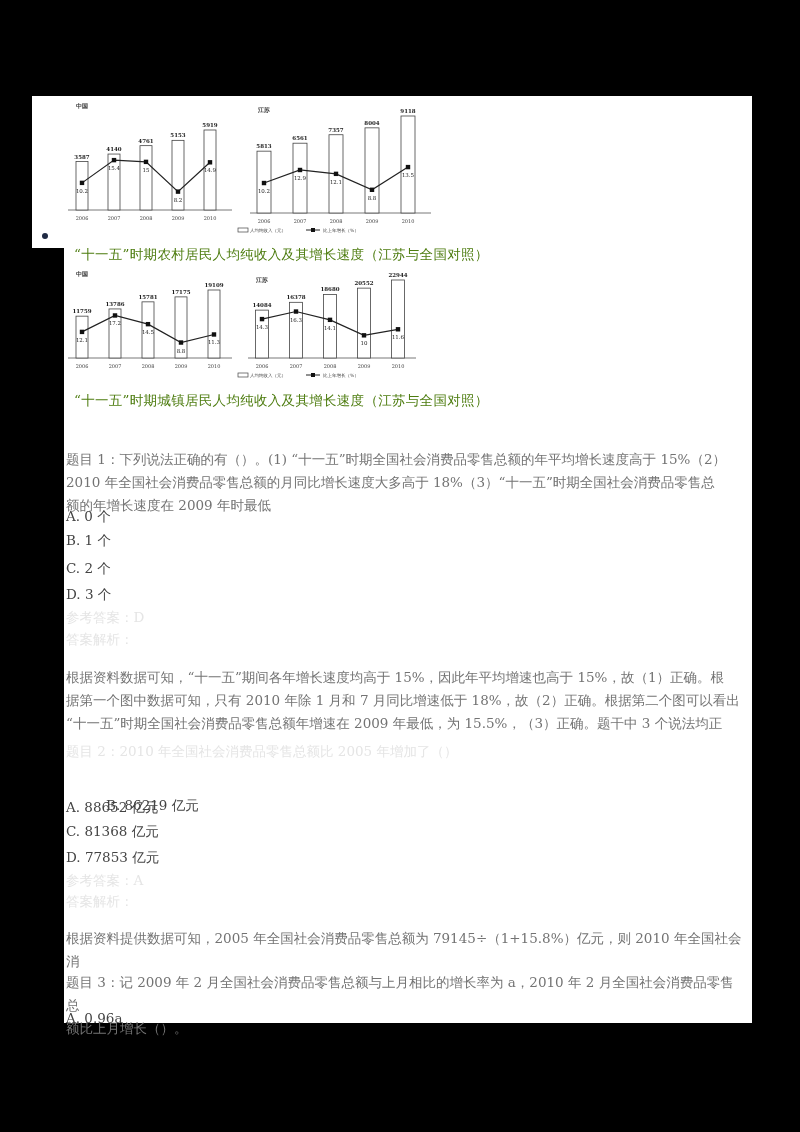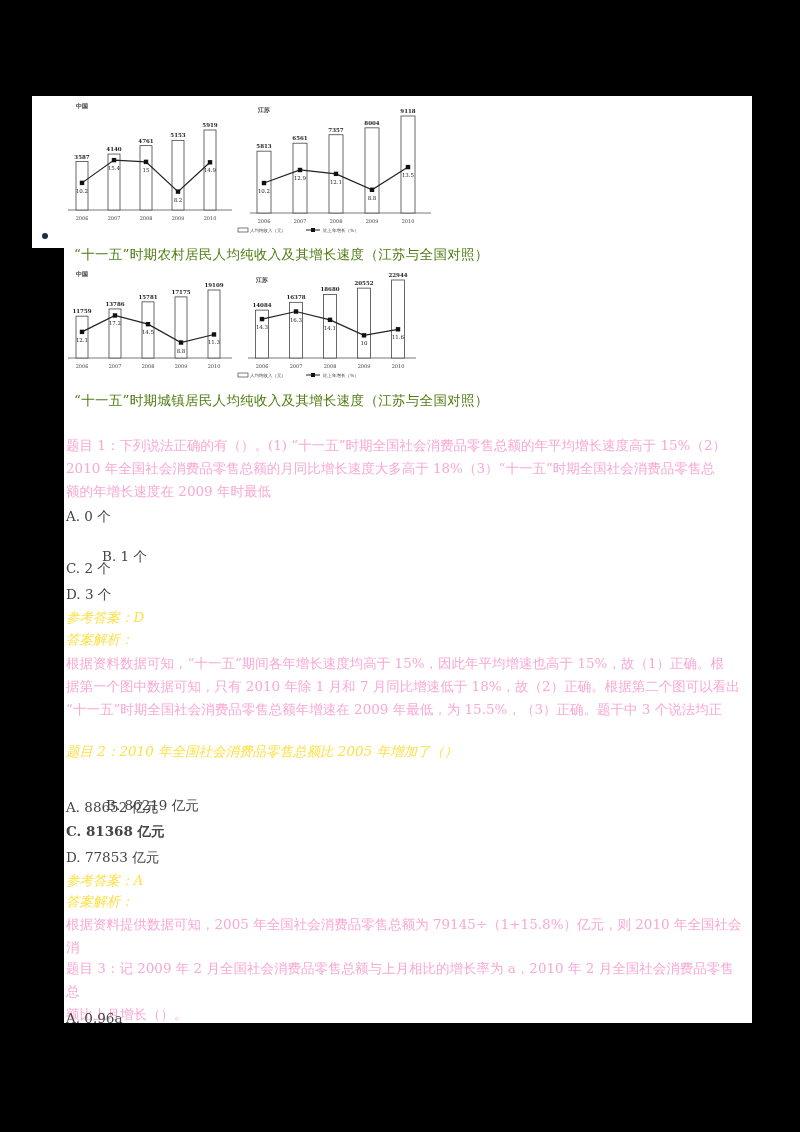--- a/index.html
+++ b/index.html
@@ -4,23 +4,23 @@
 <style>
   html,body{margin:0;padding:0;}
   body{width:800px;height:1132px;background:#000;position:relative;overflow:hidden;
        font-family:"DejaVu Serif","Liberation Serif",serif;color:#333;}
   .page-top{position:absolute;left:32px;top:96px;width:720px;height:152px;background:#fff;}
   .page-main{position:absolute;left:64px;top:248px;width:688px;height:775px;background:#fff;}
   .bullet{position:absolute;left:42px;top:233px;width:6px;height:6px;border-radius:50%;background:#1f2a44;}
   .chart{position:absolute;}
   .chart svg{display:block;}
   .caption{position:absolute;left:74px;font-size:13.5px;color:#4d7c0f;letter-spacing:0.3px;white-space:nowrap;}
-  .text{position:absolute;left:66px;width:680px;font-size:13.5px;line-height:23px;color:#f9a8d4;}
+  .text{position:absolute;left:66px;width:680px;font-size:13.5px;line-height:23px;color:#737373;margin-top:14px;}
   .opt{position:absolute;left:66px;font-size:13.5px;color:#444;white-space:nowrap;text-align:right;}
-  .lbl{position:absolute;left:66px;font-size:13.5px;color:#fde047;white-space:nowrap;font-style:italic;}
+  .lbl{position:absolute;left:66px;font-size:13.5px;color:#e5e5e5;white-space:nowrap;}
   .svgtxt{font-family:"DejaVu Serif","Liberation Serif",serif;}
 </style>
 </head>
 <body>
 
 <div class="page-top"></div>
 <div class="page-main"></div>
 <div class="bullet"></div>
 
 <div class="chart" style="left:60px;top:98px;">
@@ -167,35 +167,35 @@
 
 <div class="caption" style="top:246px;">“十一五”时期农村居民人均纯收入及其增长速度（江苏与全国对照）</div>
 <div class="caption" style="top:392px;">“十一五”时期城镇居民人均纯收入及其增长速度（江苏与全国对照）</div>
 
 <div class="text" style="top:434px;">
   <div>题目 1：下列说法正确的有（）。(1) “十一五”时期全国社会消费品零售总额的年平均增长速度高于 15%（2）</div>
   <div>2010 年全国社会消费品零售总额的月同比增长速度大多高于 18%（3）“十一五”时期全国社会消费品零售总</div>
   <div>额的年增长速度在 2009 年时最低</div>
 </div>
 <div class="opt" style="top:508px;">A. 0 个</div>
-<div class="opt" style="top:548px;margin-left:36px;">B. 1 个</div>
+<div class="opt" style="top:532px;">B. 1 个</div>
 <div class="opt" style="top:560px;">C. 2 个</div>
 <div class="opt" style="top:586px;">D. 3 个</div>
 <div class="lbl" style="top:609px;">参考答案：D</div>
 <div class="lbl" style="top:631px;">答案解析：</div>
 <div class="text" style="top:652px;">
   <div>根据资料数据可知，“十一五”期间各年增长速度均高于 15%，因此年平均增速也高于 15%，故（1）正确。根</div>
   <div>据第一个图中数据可知，只有 2010 年除 1 月和 7 月同比增速低于 18%，故（2）正确。根据第二个图可以看出</div>
   <div>“十一五”时期全国社会消费品零售总额年增速在 2009 年最低，为 15.5%，（3）正确。题干中 3 个说法均正</div>
 </div>
 
 <div class="lbl" style="top:743px;">题目 2：2010 年全国社会消费品零售总额比 2005 年增加了（）</div>
 <div class="opt" style="top:799px;">A. 88652 亿元</div>
 <div class="opt" style="top:797px;margin-left:40px;">B. 86219 亿元</div>
-<div class="opt" style="top:823px;font-weight:bold;">C. 81368 亿元</div>
+<div class="opt" style="top:823px;">C. 81368 亿元</div>
 <div class="opt" style="top:849px;">D. 77853 亿元</div>
 <div class="lbl" style="top:872px;">参考答案：A</div>
 <div class="lbl" style="top:893px;">答案解析：</div>
 <div class="text" style="top:913px;">
   <div>根据资料提供数据可知，2005 年全国社会消费品零售总额为 79145÷（1+15.8%）亿元，则 2010 年全国社会消</div>
 </div>
 
 <div class="text" style="top:957px;">
   <div>题目 3：记 2009 年 2 月全国社会消费品零售总额与上月相比的增长率为 a，2010 年 2 月全国社会消费品零售总</div>
   <div>额比上月增长（）。</div>

